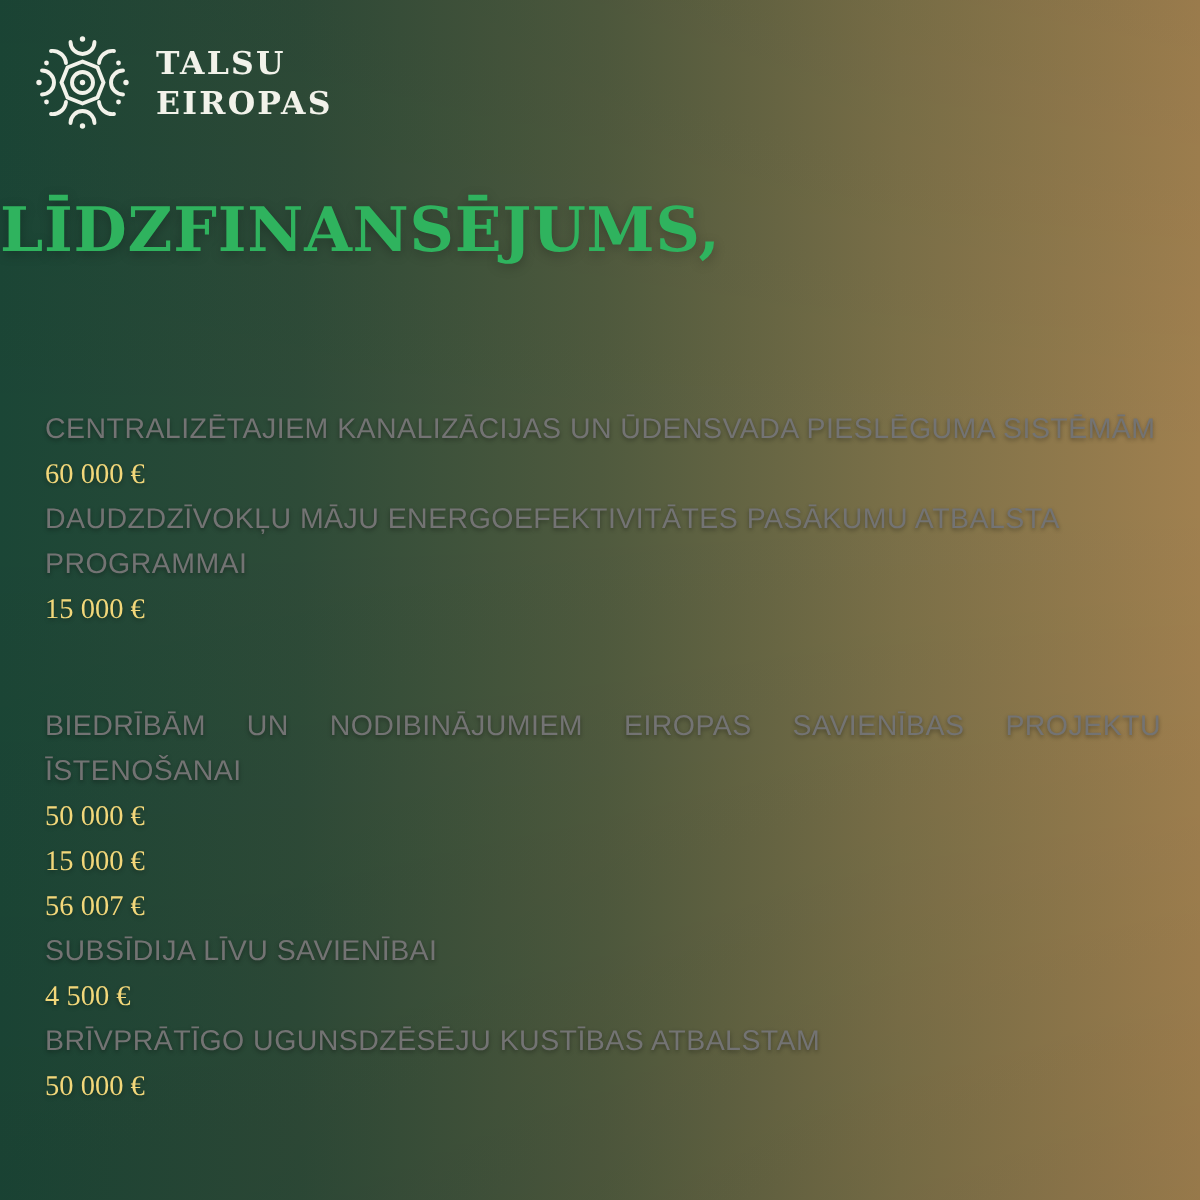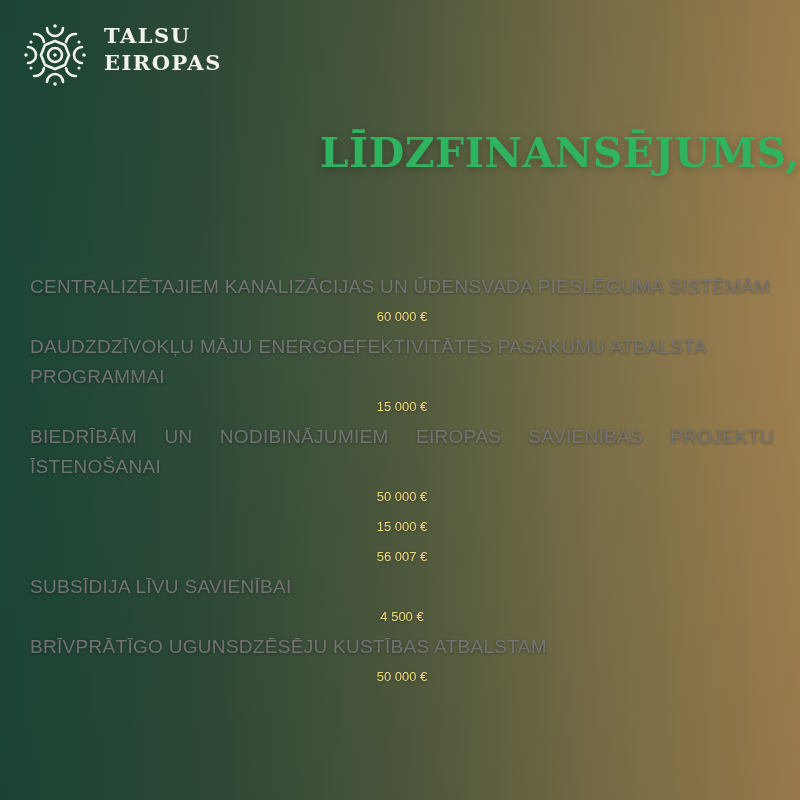--- a/index.html
+++ b/index.html
@@ -6,44 +6,44 @@
   body {
     width: 800px; height: 800px; overflow: hidden; position: relative;
     background: linear-gradient(90deg, #1b4636 0%, #2e4b38 25%, #4f5a3e 50%, #7b7048 75%, #a0804f 100%);
     font-family: "DejaVu Sans", sans-serif;
   }
   .overlay {
     position: absolute; inset: 0;
     background: linear-gradient(180deg, rgba(0,0,0,0.04) 0%, rgba(0,0,0,0) 40%, rgba(0,0,0,0.06) 100%);
     pointer-events: none;
   }
-  .logo { position: absolute; left: 22px; top: 22px; display: flex; }
+  .logo { position: absolute; left: 22px; top: 22px; display: flex; align-items: center; }
   .logo svg { width: 66px; height: 66px; }
   .logo-text {
     margin-left: 16px; color: #f2f2ea;
     font-family: "DejaVu Serif", serif; font-weight: bold;
     font-size: 21px; line-height: 27px; letter-spacing: 1.5px;
   }
   .title {
-    position: absolute; left: 0; right: 0; top: 128px; text-align: right;
+    position: absolute; left: 0; right: 0; top: 128px; text-align: left;
     color: #2fb35e; font-family: "DejaVu Serif", serif; font-weight: bold;
     font-size: 41px; line-height: 50px; letter-spacing: 0.5px;
     text-shadow: 0 2px 8px rgba(0,0,0,0.25);
   }
   .items { position: absolute; left: 30px; right: 26px; top: 272px; }
   .item { position: relative; }
   .item-label {
     color: #737373; font-family: "Liberation Sans", sans-serif; font-size: 19px;
     line-height: 30px; text-transform: uppercase; letter-spacing: 0.3px;
     text-shadow: 0 1px 3px rgba(0,0,0,0.35);
   }
-  .item-label.justify { text-align: justify; text-align-last: left; }
+  .item-label.justify { text-align: justify; text-align-last: left; margin-top: 48px; }
   .item-amount {
-    text-align: center; color: #f2d77a; font-family: Liberation Sans, sans-serif;
-    font-size: 13px; line-height: 30px; text-shadow: 0 1px 3px rgba(0,0,0,0.3);
+    text-align: left; color: #f2d77a; font-family: Liberation Serif, serif;
+    font-size: 19px; line-height: 30px; text-shadow: 0 1px 3px rgba(0,0,0,0.3);
   }
 </style>
 </head>
 <body>
 
 <div class="overlay"></div>
 
 <div class="logo">
   <svg viewBox="0 0 66 66" fill="none" stroke="#f2f2ea" stroke-width="2.6" stroke-linecap="round">
     <circle cx="33" cy="33" r="7"></circle>

